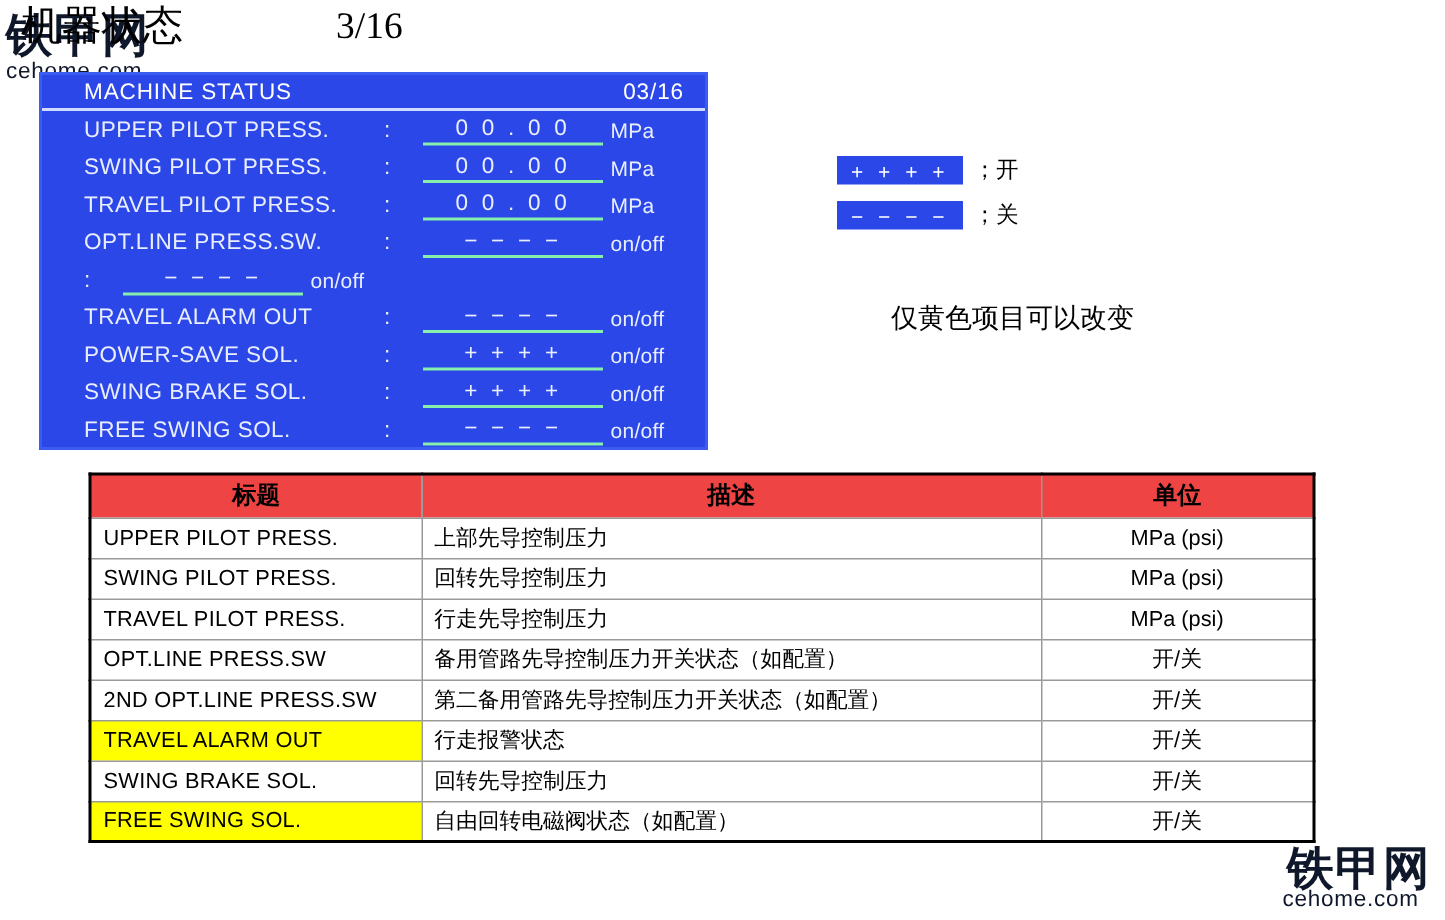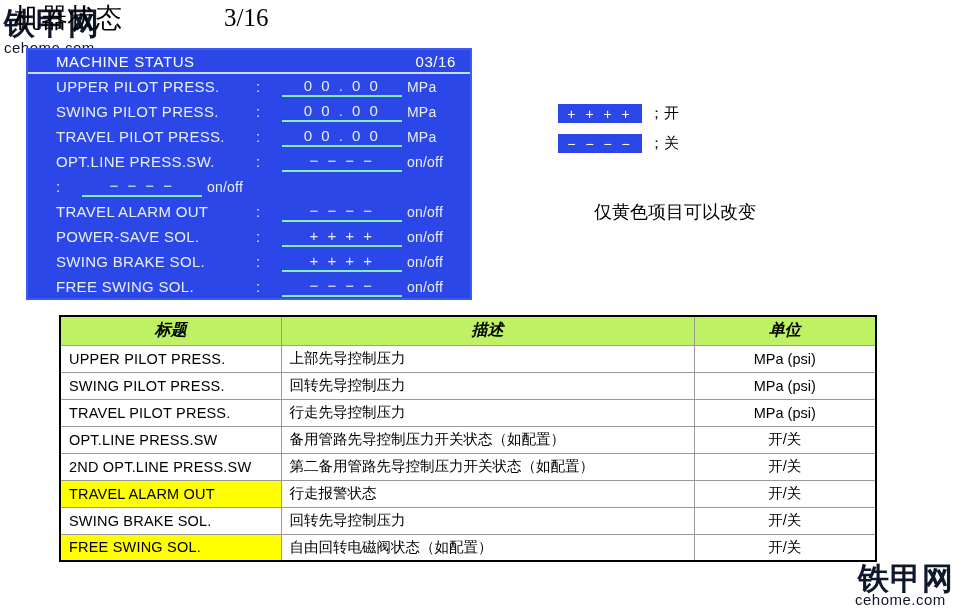--- a/index.html
+++ b/index.html
@@ -176,27 +176,26 @@
   #status-table td {
     border: 1px solid #9a9a9a;
     height: 27px;
     padding: 0 8px;
     font-size: 14.5px;
     font-family: "Liberation Sans", sans-serif;
     color: #000;
     box-sizing: border-box;
   }
   #status-table thead th {
-    background: #bef264;
+    background: #ef4444;
     text-align: center;
     font-family: "DejaVu Sans", sans-serif;
     font-size: 16px;
     font-weight: bold;
     height: 29px;
-    font-style: italic;
   }
   #status-table { border: 2px solid #000; }
   #status-table thead th { border-top: 1px solid #5a5a5a; }
   .col-title { width: 221px; }
   .col-desc  { width: 413px; }
   .col-unit  { width: 182px; }
   td.cell-title { text-align: left;  letter-spacing: 0.2px; }
   td.cell-desc  { text-align: left;  font-family: "DejaVu Sans", sans-serif; font-size: 14px; }
   td.cell-unit  { text-align: center; font-family: "DejaVu Sans", sans-serif; font-size: 14px; }
   tr.highlight td.cell-title { background: #ffff00; }

